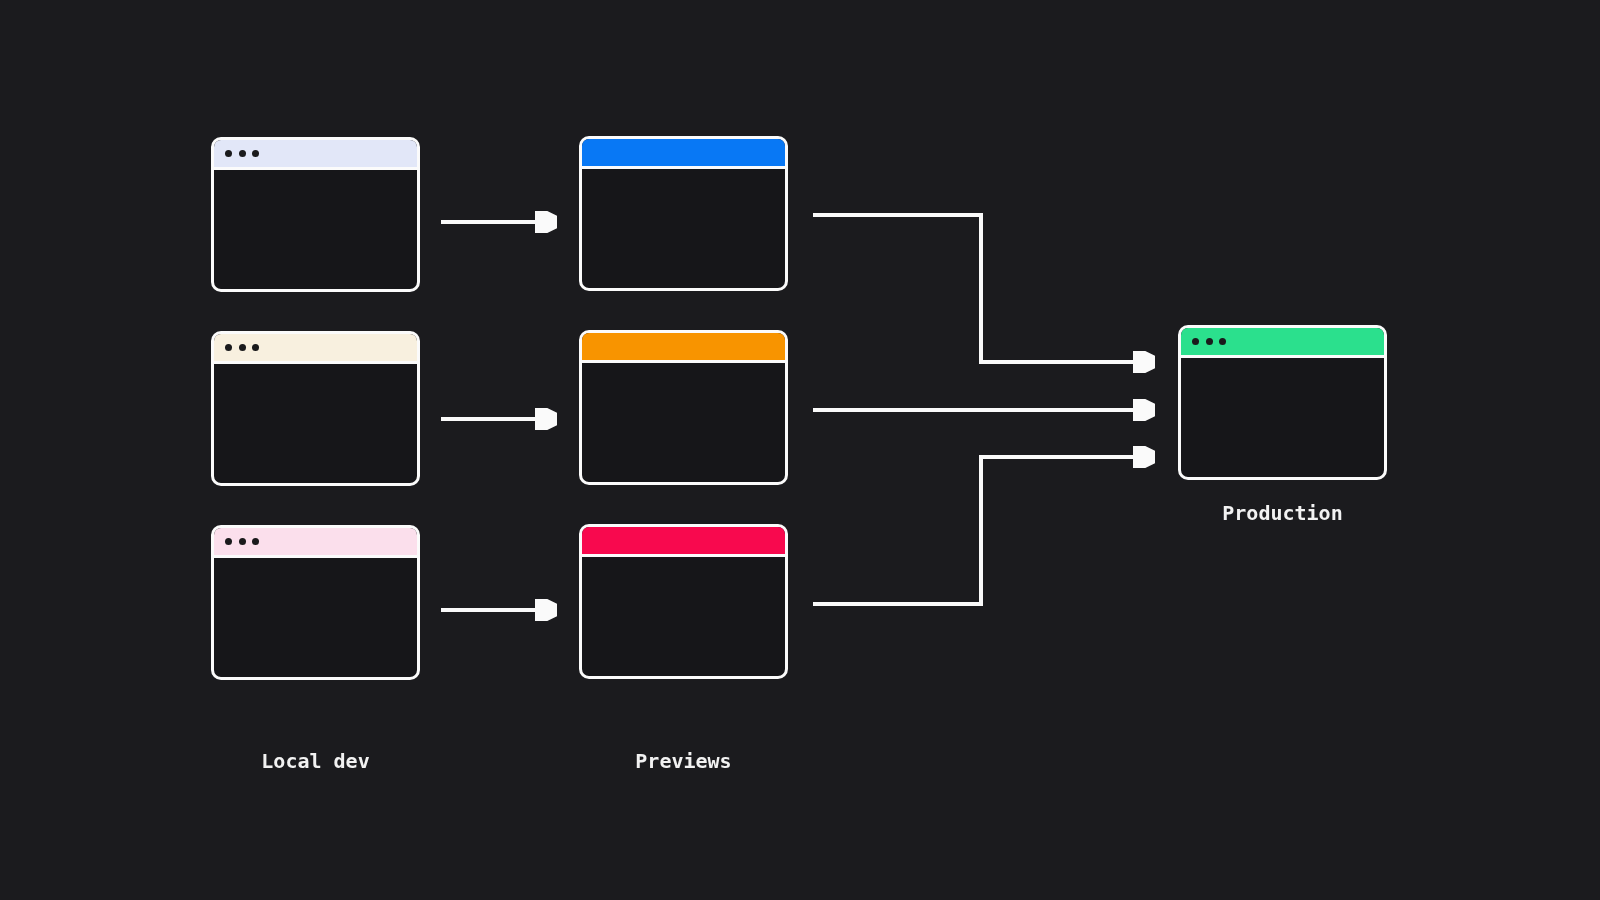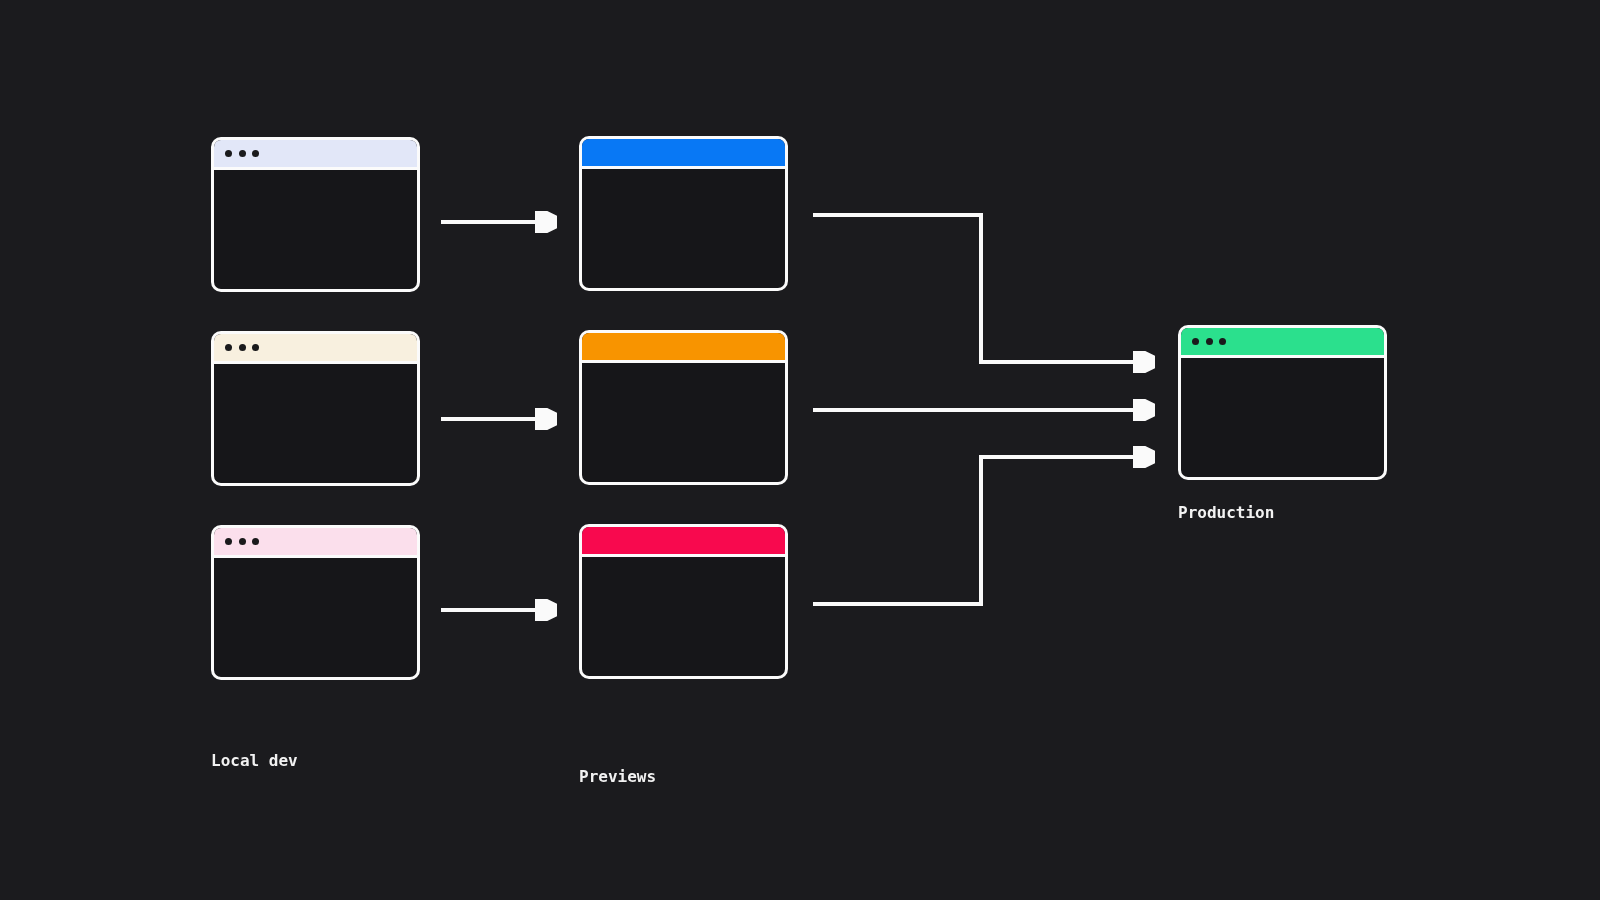--- a/index.html
+++ b/index.html
@@ -34,24 +34,24 @@
     width: 7px;
     height: 7px;
     border-radius: 50%;
     background: var(--dot, #1a1a1c);
     flex: 0 0 auto;
   }
   .window-body { height: 119px; }
   .col-label {
     position: absolute;
     width: 209px;
-    text-align: left;
+    text-align: center;
     color: var(--label, #f2f2f2);
     font-weight: bold;
-    font-size: 16px;
+    font-size: 20px;
     line-height: 24px;
     white-space: nowrap;
   }
   svg.arrows {
     position: absolute;
     left: 0; top: 0;
     width: 1600px;
     height: 900px;
     pointer-events: none;
   }
@@ -126,16 +126,16 @@
   <div class="window" style="left:1178px; top:325px;">
     <div class="titlebar" style="background: rgb(43, 224, 141);">
       <span class="dot"></span>
       <span class="dot"></span>
       <span class="dot"></span>
     </div>
     <div class="window-body"></div>
   </div>
 
   <div class="col-label" style="left:211px; top:749px;">Local dev</div>
-  <div class="col-label" style="left:579px; top:765px;">Previews</div>
+  <div class="col-label" style="left:579px; top:749px;">Previews</div>
   <div class="col-label" style="left:1178px; top:501px;">Production</div>
 
 </div>
 
 </body></html>

